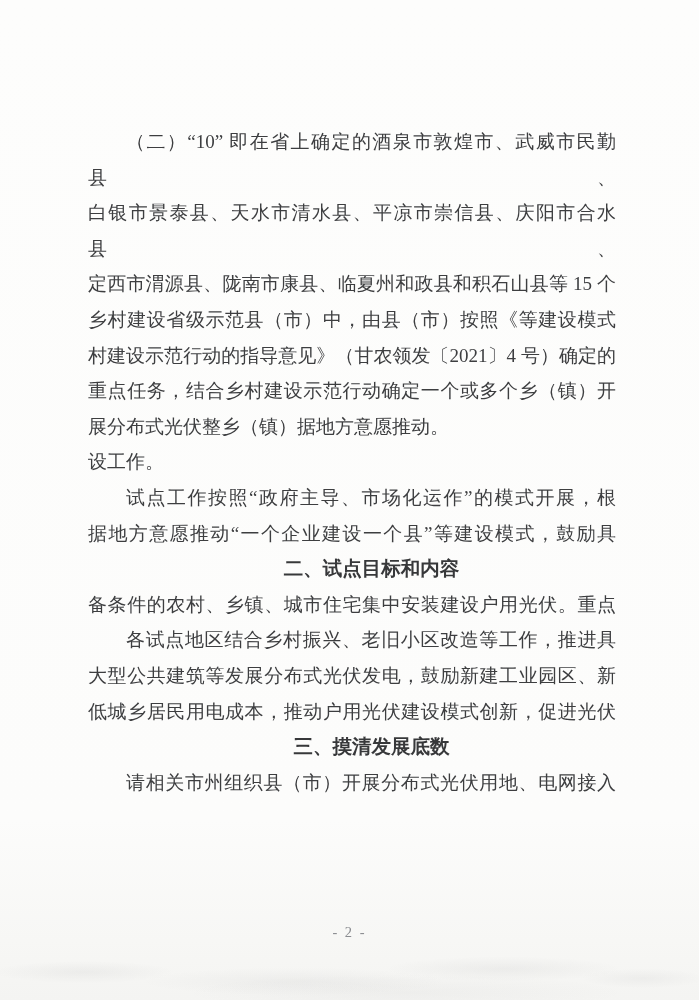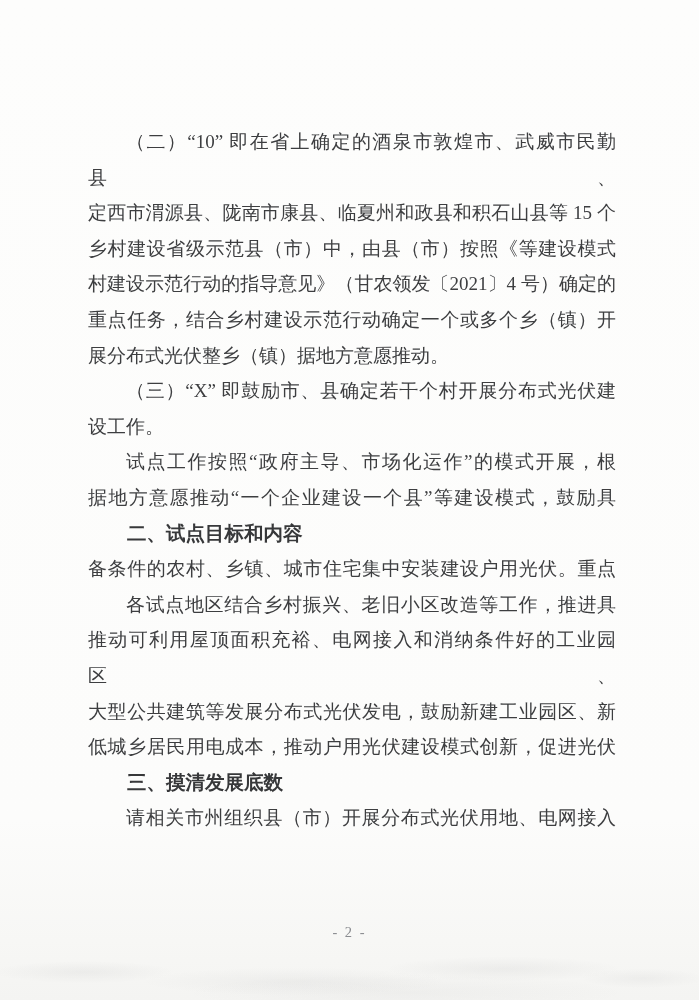--- a/index.html
+++ b/index.html
@@ -39,21 +39,21 @@
     -moz-text-align-last: left;
   }
   .ln.first { text-indent: 2em; }
   .heading {
     font-family: "Liberation Sans", sans-serif;
     font-weight: 700;
     color: #37383a;
     font-size: 19.5px;
     line-height: 35.6px;
     text-indent: 2em;
-    text-align: left;
+    text-align: center;
   }
   .page-number {
     position: absolute;
     left: 0;
     right: 0;
     top: 924px;
     text-align: center;
     color: #8a8c90;
     font-size: 14.5px;
     letter-spacing: 2px;
@@ -75,43 +75,42 @@
   }
 </style>
 </head>
 <body>
 
 <div class="page">
   <div class="content">
 
     <div class="para">
       <div class="ln first j">（二）“10” 即在省上确定的酒泉市敦煌市、武威市民勤县、</div>
+      <div class="ln j">白银市景泰县、天水市清水县、平凉市崇信县、庆阳市合水县、</div>
       <div class="ln j">定西市渭源县、陇南市康县、临夏州和政县和积石山县等 15 个</div>
       <div class="ln j">乡村建设省级示范县（市）中，由县（市）按照《等建设模式</div>
       <div class="ln j">村建设示范行动的指导意见》（甘农领发〔2021〕4 号）确定的</div>
       <div class="ln j">重点任务，结合乡村建设示范行动确定一个或多个乡（镇）开</div>
       <div class="ln last">展分布式光伏整乡（镇）据地方意愿推动。</div>
     </div>
 
     <div class="para">
-      <div class="ln first j">（三）“X” 即鼓励市、县确定若干个村开展分布式光伏建</div>
       <div class="ln last">设工作。</div>
     </div>
 
     <div class="para">
       <div class="ln first j">试点工作按照“政府主导、市场化运作”的模式开展，根</div>
       <div class="ln j">据地方意愿推动“一个企业建设一个县”等建设模式，鼓励具</div>
     </div>
 
     <div class="heading">二、试点目标和内容</div>
 
     <div class="para">
       <div class="ln j">备条件的农村、乡镇、城市住宅集中安装建设户用光伏。重点</div>
       <div class="ln first j">各试点地区结合乡村振兴、老旧小区改造等工作，推进具</div>
-      <div class="ln j">推动可利用屋顶面积充裕、电网接入和消纳条件好的工业园区、</div>
       <div class="ln j">大型公共建筑等发展分布式光伏发电，鼓励新建工业园区、新</div>
       <div class="ln j">低城乡居民用电成本，推动户用光伏建设模式创新，促进光伏</div>
     </div>
 
     <div class="heading">三、摸清发展底数</div>
 
     <div class="para">
       <div class="ln first j">请相关市州组织县（市）开展分布式光伏用地、电网接入</div>
     </div>
 

